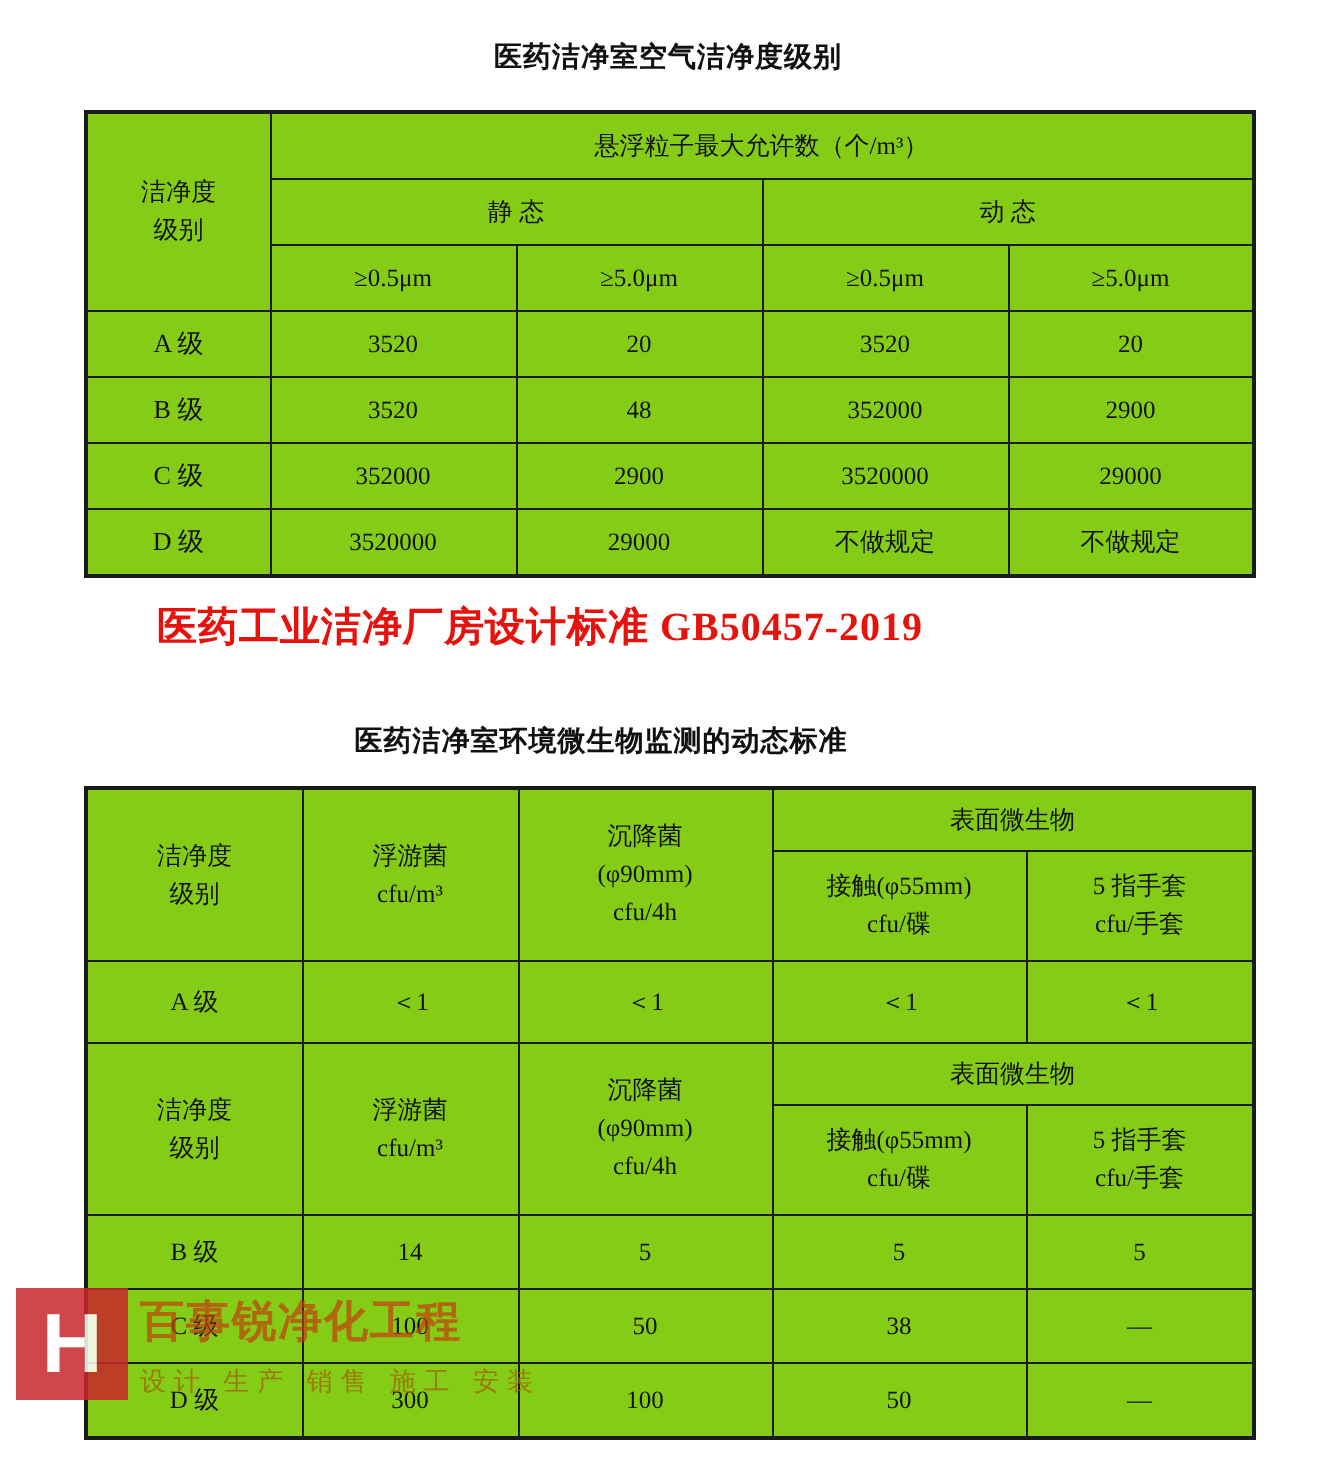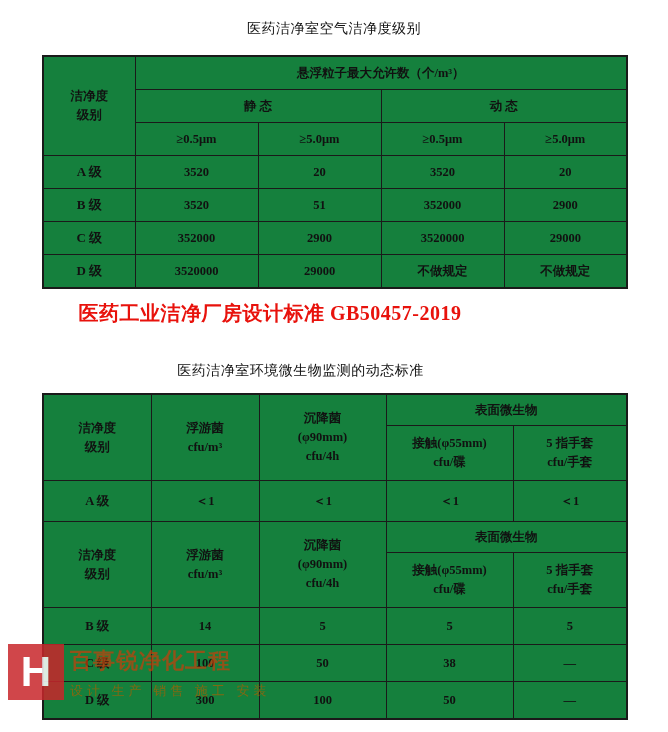--- a/index.html
+++ b/index.html
@@ -15,21 +15,21 @@
     position: relative;
     overflow: hidden;
   }
   .page {
     position: relative;
     width: 668px;
     height: 732px;
   }
   .title {
     text-align: center;
-    font-weight: normal;
+    font-weight: bold;
     font-size: 14px;
     letter-spacing: 0.5px;
   }
   #title-1 {
     position: absolute;
     top: 20px;
     left: 0;
     width: 668px;
   }
   #title-2 {
@@ -53,24 +53,24 @@
   }
   table.grid {
     position: absolute;
     border: 2px solid #1a1a1a;
   }
   table.grid td {
     border: 1px solid #1a1a1a;
     text-align: center;
     vertical-align: middle;
     font-size: 12.5px;
-    font-weight: bold;
+    font-weight: normal;
     padding: 3px 2px;
     line-height: 1.35;
-    background: #15803d;
+    background: #84cc16;
   }
   table.grid td.head {
     font-size: 12.5px;
   }
   table.grid td.rowlabel {
     font-size: 13px;
   }
 
   #table-1 {
     top: 55px;
@@ -176,21 +176,21 @@
       <tr>
         <td class="rowlabel">A 级</td>
         <td>3520</td>
         <td>20</td>
         <td>3520</td>
         <td>20</td>
       </tr>
       <tr>
         <td class="rowlabel">B 级</td>
         <td>3520</td>
-        <td>51</td>
+        <td>48</td>
         <td>352000</td>
         <td>2900</td>
       </tr>
       <tr>
         <td class="rowlabel">C 级</td>
         <td>352000</td>
         <td>2900</td>
         <td>3520000</td>
         <td>29000</td>
       </tr>

